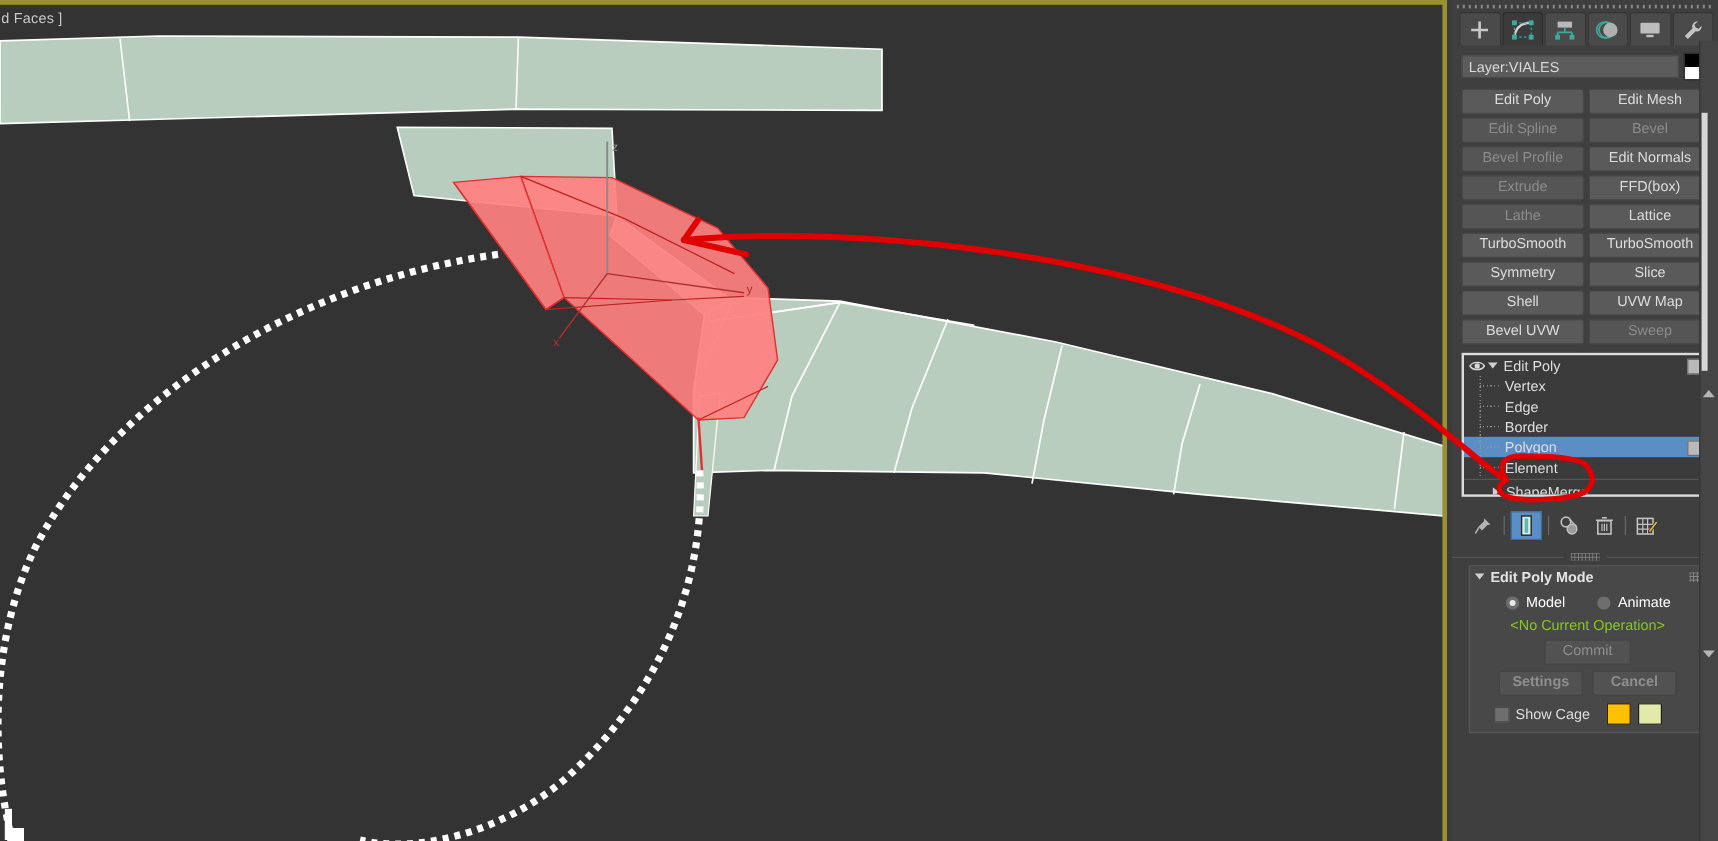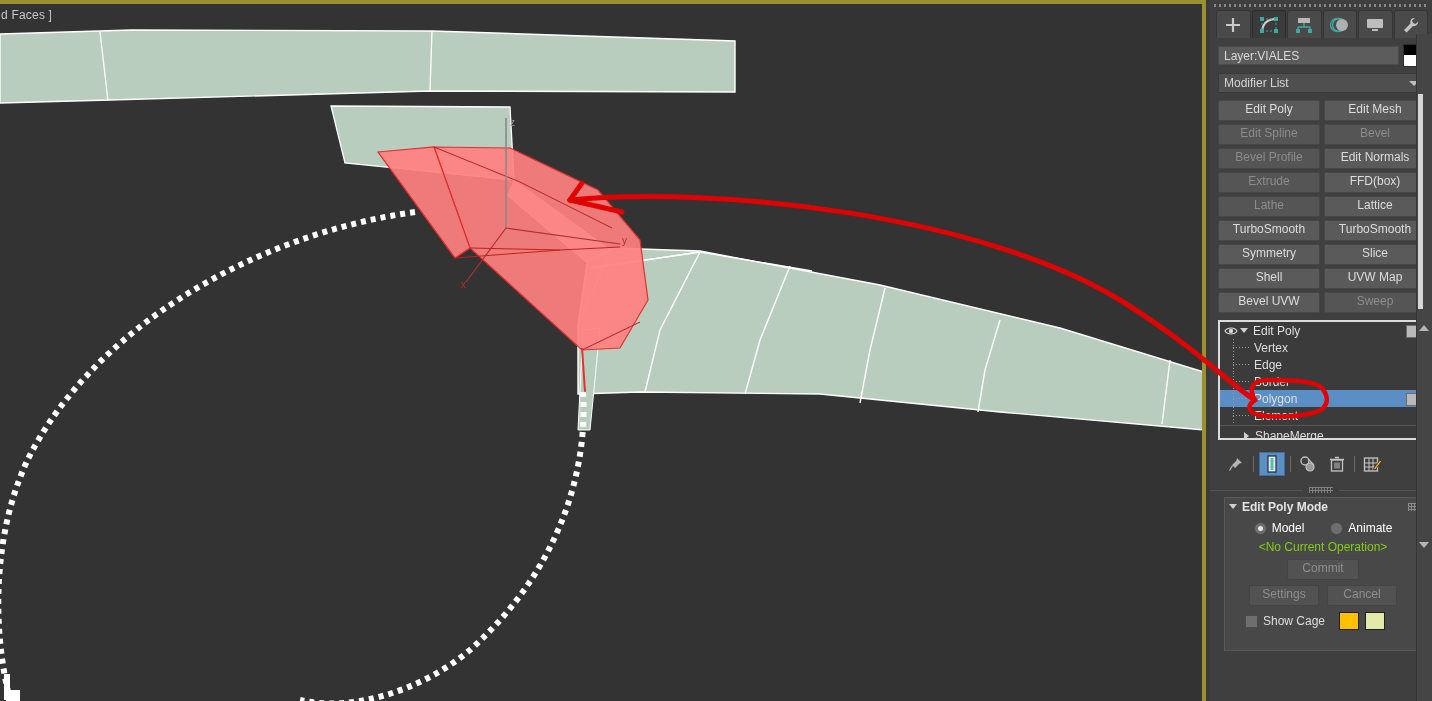--- a/index.html
+++ b/index.html
@@ -243,21 +243,21 @@
       repeating-linear-gradient(to right, #8d8d8d 0 1px, transparent 1px 3px),
       repeating-linear-gradient(to bottom, #8d8d8d 0 1px, transparent 1px 3px);
     background-size: 3px 3px;
     opacity: .85;
   }
 
   #rollout {
     margin: 4px 10px 16px 14px;
     background: #484848;
     border: 1px solid #585858;
-    padding-bottom: 20px;
+    padding-bottom: 6px;
   }
   #rollout-header {
     height: 17px;
     display: flex; align-items: center;
     font-size: 12px; font-weight: bold;
     color: #e4e4e4;
     padding-left: 4px;
     position: relative;
   }
   #rollout-header .tri {
@@ -293,21 +293,21 @@
   }
   .btn-lite {
     height: 19px; line-height: 17px; text-align: center;
     font-size: 12px; color: #8e8e8e;
     background: #525252; border: 1px solid #444;
     border-radius: 2px;
   }
   #commit-wrap { display: flex; justify-content: center; margin-top: 5px; }
   #commit-wrap .btn-lite { width: 70px; }
   #setcan-wrap {
-    display: flex; justify-content: center; gap: 8px; margin-top: 5px;
+    display: flex; justify-content: center; gap: 8px; margin-top: 5px; font-weight: bold;
   }
   #setcan-wrap .btn-lite { width: 68px; }
   #cage-row {
     display: flex; align-items: center; margin-top: 6px;
     padding-left: 20px; font-size: 12px; color: #dedede; gap: 5px;
   }
   .cb {
     width: 11px; height: 11px;
     background: #6e6e6e; border: 1px solid #4a4a4a;
   }
@@ -467,24 +467,20 @@
           <path d="M15 3 a4 4 0 0 0 -4.5 5.5 L4 15 l2.5 2.5 L13 11 A4 4 0 0 0 18 6.5 L15.5 9 L13 8 L12 5.5 Z" fill="#c4c4c4"></path>
         </svg>
       </div>
     </div>
 
     <div id="layer-row">
       <div id="layer-name">Layer:VIALES</div>
       <div id="layer-swatch"></div>
     </div>
 
-    <div id="modifier-list">
-      <span>Modifier List</span>
-      <span class="caret"></span>
-    </div>
 
     <div id="mod-buttons">
         <div class="mod-btn">Edit Poly</div>
         <div class="mod-btn">Edit Mesh</div>
         <div class="mod-btn disabled">Edit Spline</div>
         <div class="mod-btn disabled">Bevel</div>
         <div class="mod-btn disabled">Bevel Profile</div>
         <div class="mod-btn">Edit Normals</div>
         <div class="mod-btn disabled">Extrude</div>
         <div class="mod-btn">FFD(box)</div>

